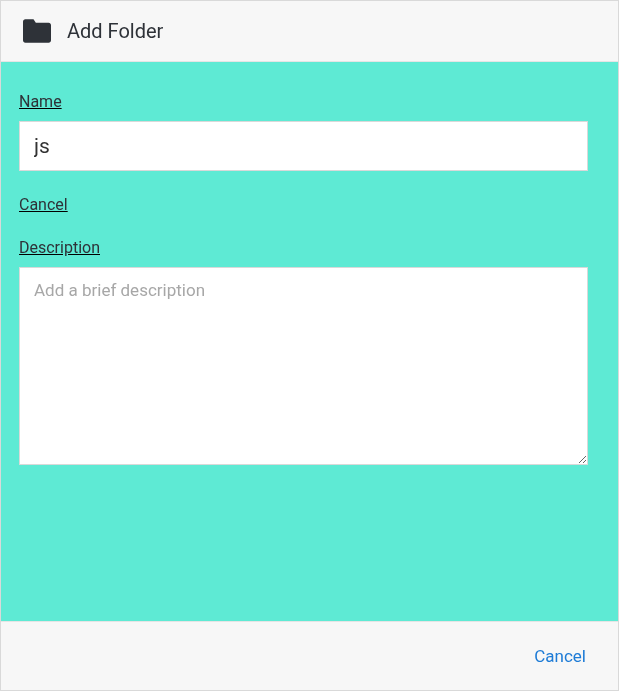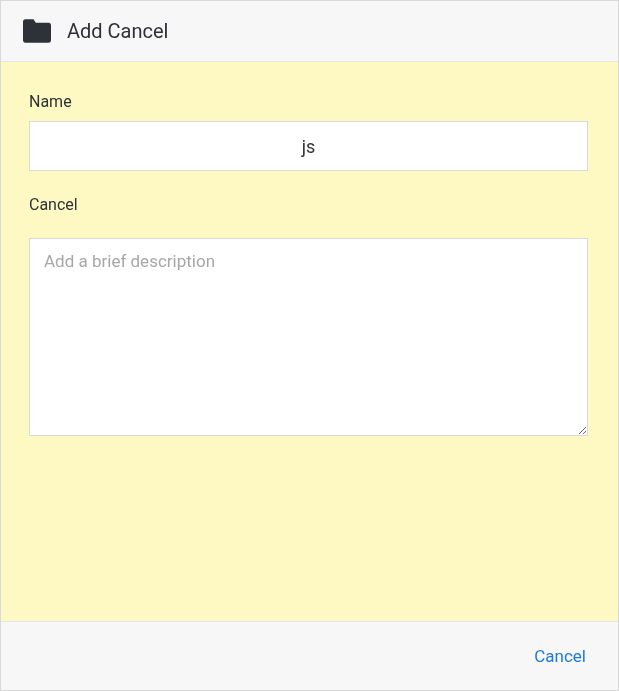--- a/index.html
+++ b/index.html
@@ -37,42 +37,42 @@
       height: 24px;
       fill: #2e3238;
     }
     .modal-title {
       font-size: 20px;
       font-weight: 400;
       color: #2e3238;
     }
     .modal-body {
       flex: 1;
-      padding: 30px 30px 20px 28px;
-      background: #fef9c3;
+      padding: 30px 30px 20px 18px;
+      background: #5eead4;
+      text-decoration: underline;
     }
     .form-group {
       margin-bottom: 24px;
     }
     .form-label {
       display: block;
       font-size: 16px;
       color: #2e3238;
       margin-bottom: 10px;
     }
     .form-input {
       width: 100%;
       height: 50px;
       border: 1px solid #d9d9d9;
       padding: 0 14px;
-      font-size: 18px;
+      font-size: 21px;
       color: #333;
       font-family: inherit;
       outline: none;
-      text-align: center;
     }
     .form-input::placeholder {
       color: #a7a7a7;
     }
     .form-textarea {
       width: 100%;
       height: 198px;
       border: 1px solid #d9d9d9;
       padding: 12px 14px;
       font-size: 17px;
@@ -116,34 +116,35 @@
 </head>
 <body>
 
 <div class="modal">
   <div class="modal-header">
     <span class="icon">
       <svg viewBox="0 0 24 20">
         <path d="M2 0 L9 0 L11 3 L22 3 C23.1 3 24 3.9 24 5 L24 18 C24 19.1 23.1 20 22 20 L2 20 C0.9 20 0 19.1 0 18 L0 2 C0 0.9 0.9 0 2 0 Z"></path>
       </svg>
     </span>
-    <h2 class="modal-title">Add Cancel</h2>
+    <h2 class="modal-title">Add Folder</h2>
   </div>
 
   <div class="modal-body">
     <div class="form-group">
       <label class="form-label">Name</label>
       <input type="text" class="form-input" value="js" style="">
     </div>
 
     <div class="form-group">
       <label class="form-label">Cancel</label>
     </div>
 
     <div class="form-group">
+      <label class="form-label">Description</label>
       <textarea class="form-textarea" placeholder="Add a brief description" style=""></textarea>
     </div>
   </div>
 
   <div class="modal-footer">
     <button class="btn-cancel">Cancel</button>
   </div>
 </div>
 
 </body></html>

